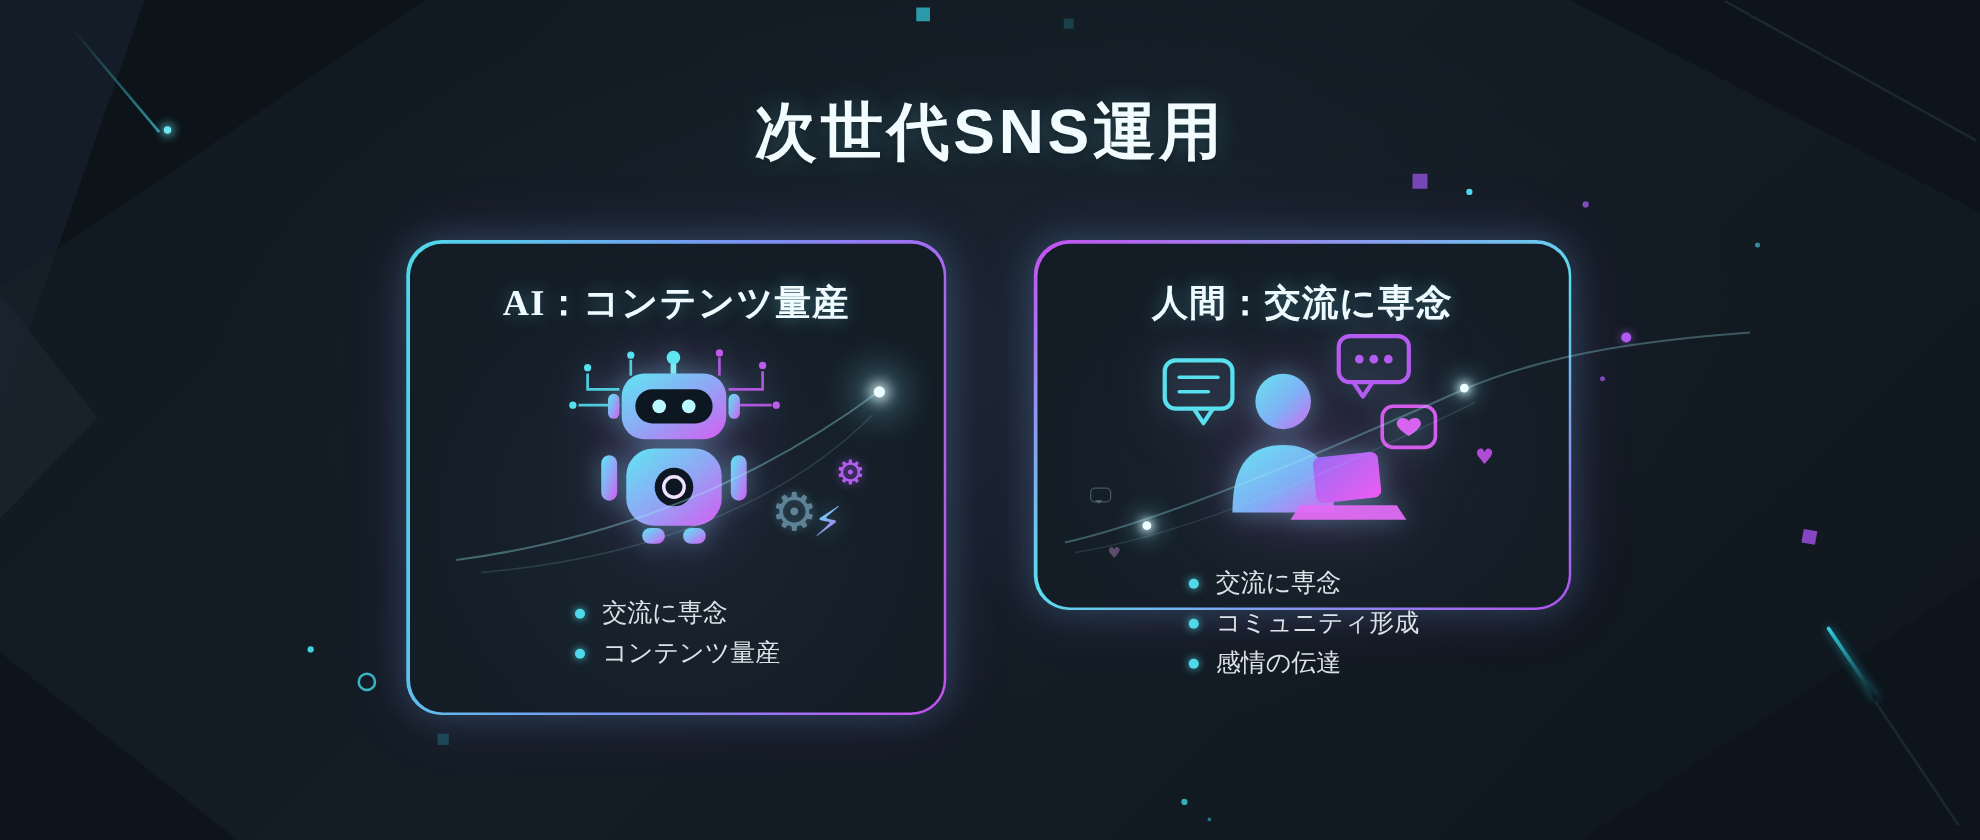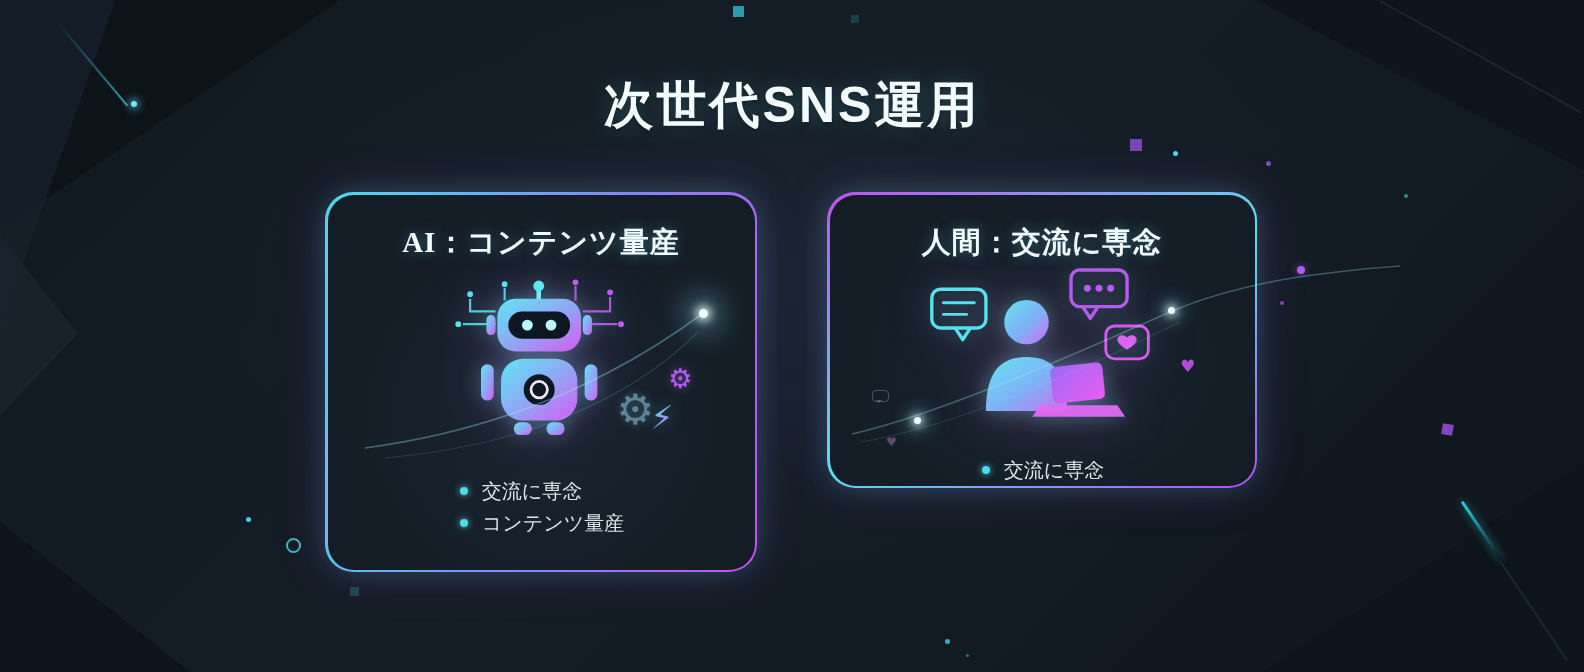--- a/index.html
+++ b/index.html
@@ -222,20 +222,22 @@
           <path d="M62 148 C62 106 78 92 104 92 C130 92 146 106 146 148 Z" fill="url(#pg)"></path>
 
           <g transform="rotate(-6 156 120)">
             <rect x="130" y="100" width="54" height="38" rx="6" fill="url(#lg)"></rect>
           </g>
           <path d="M118 142 L198 142 L206 154 L110 154 Z" fill="#e06cf4" opacity="0.95"></path>
         </svg>
       </div>
       <ul class="feature-list">
         <li>交流に専念</li>
+        <li>コミュニティ形成</li>
+        <li>感情の伝達</li>
       </ul>
     </div>
   </div>
 
   <div class="overlay-layer">
     <svg width="1584" height="672" viewBox="0 0 1584 672" aria-hidden="true">
       <path d="M365 448 C 500 430, 610 382, 702 314" fill="none" stroke="#9feef5" stroke-opacity="0.35" stroke-width="1.6"></path>
       <path d="M385 458 C 520 446, 628 402, 698 332" fill="none" stroke="#9feef5" stroke-opacity="0.15" stroke-width="1.2"></path>
       <path d="M852 434 C 940 414, 1080 352, 1170 312 C 1240 282, 1320 272, 1400 266" fill="none" stroke="#9feef5" stroke-opacity="0.30" stroke-width="1.6"></path>
       <path d="M860 442 C 960 426, 1090 366, 1180 322" fill="none" stroke="#9feef5" stroke-opacity="0.12" stroke-width="1.2"></path>

